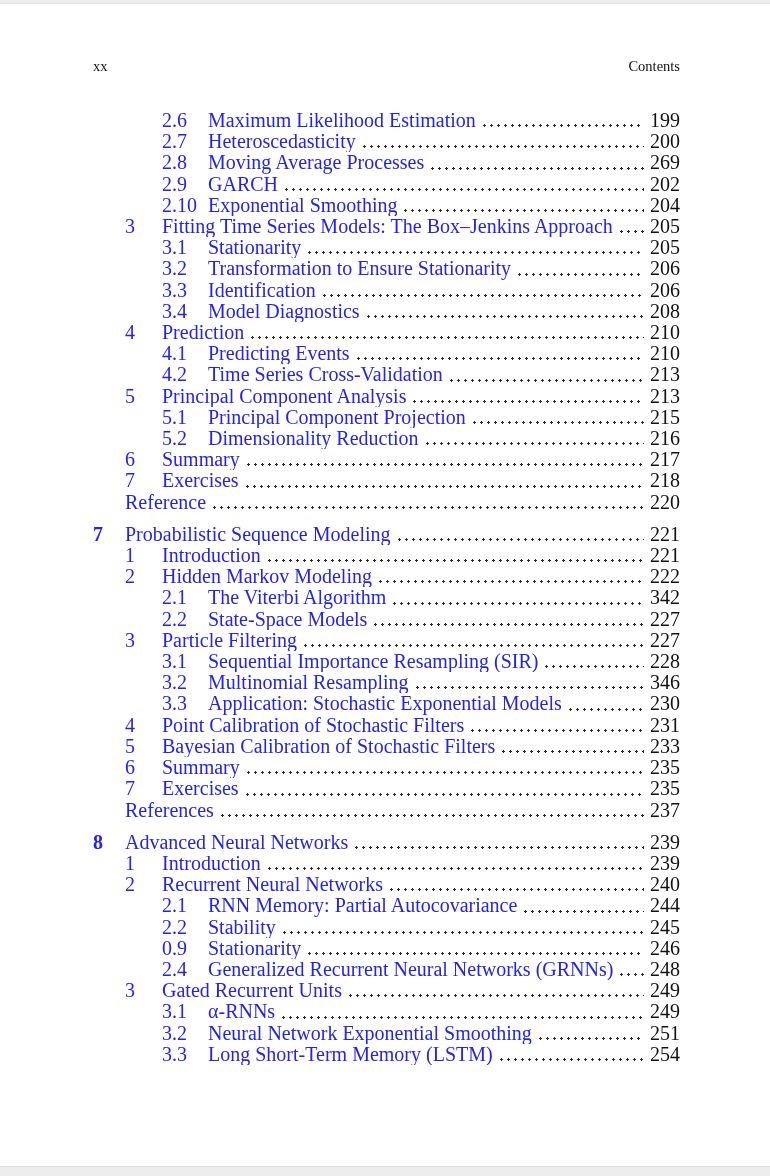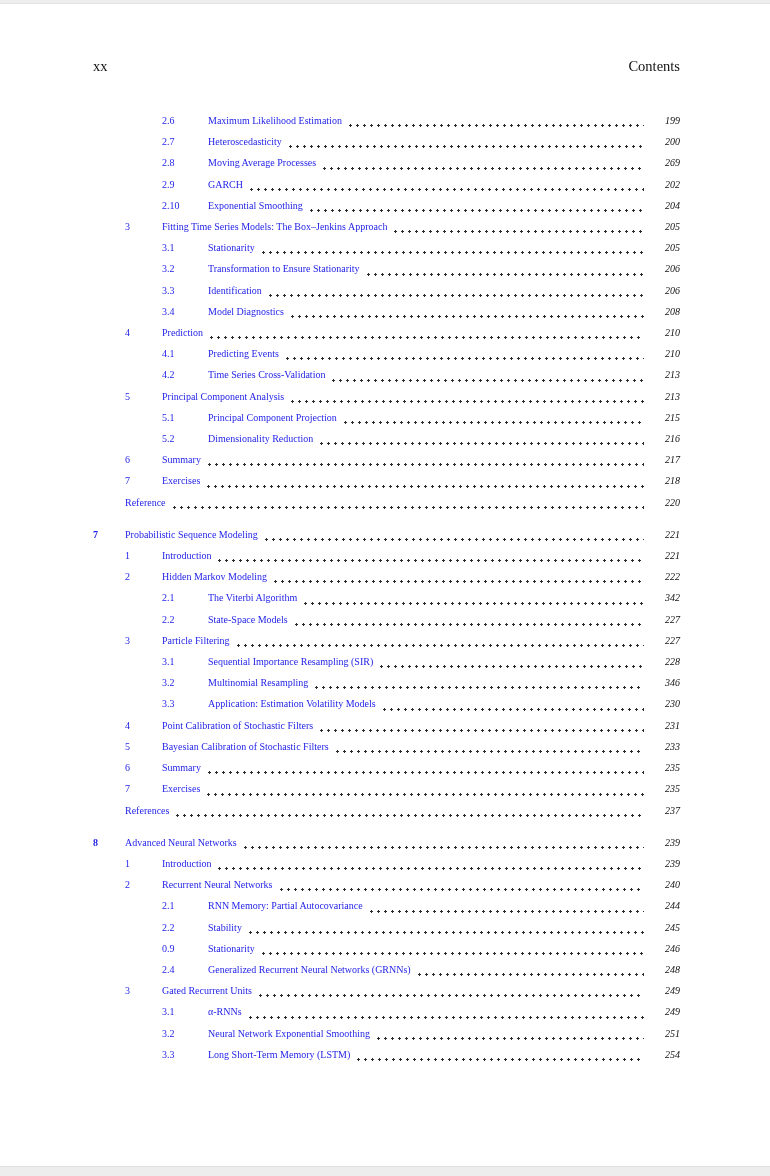--- a/index.html
+++ b/index.html
@@ -24,36 +24,36 @@
     position:absolute;bottom:0;left:0;width:100%;height:9px;
     background:var(--strip);border-top:1px solid #e0e0e0;
   }
   .page-header{
     position:absolute;top:58px;left:93px;right:90px;
     display:flex;justify-content:space-between;align-items:center;
     font-size:14.5px;color:var(--ink);
   }
   .toc{
     position:absolute;top:110px;left:93px;right:90px;
-    font-size:10px;color:var(--link);
+    font-size:20px;color:var(--link);
   }
   .toc-block{margin:0;}
   .toc-block + .toc-block{margin-top:11px;}
   .toc-row{
     display:flex;align-items:baseline;
     line-height:21.2px;white-space:nowrap;
   }
   .toc-row .num{flex:0 0 auto;color:var(--link);}
   .toc-row .title{flex:0 1 auto;color:var(--link);overflow:hidden;}
   .toc-row .leader{
     flex:1 1 12px;align-self:flex-end;height:3px;margin:0 6px 4px 7px;
     background-image:radial-gradient(circle at 1.5px 1.5px, var(--dot) 1.05px, transparent 1.4px);
     background-size:7px 3px;background-repeat:repeat-x;
   }
-  .toc-row .pagenum{flex:0 0 30px;text-align:right;color:var(--ink);font-style:italic;}
+  .toc-row .pagenum{flex:0 0 30px;text-align:right;color:var(--ink);}
   .toc-row.chapter .num{width:32px;font-weight:bold;}
   .toc-row.chapter .title{font-weight:normal;}
   .toc-row.section{padding-left:32px;}
   .toc-row.section .num{width:37px;}
   .toc-row.subsection{padding-left:69px;}
   .toc-row.subsection .num{width:46px;}
   .toc-row.reference{padding-left:32px;}
 </style>
 </head>
 <body>
@@ -225,21 +225,21 @@
         <span class="pagenum">228</span>
       </div>
       <div class="toc-row subsection">
         <span class="num">3.2</span>
         <span class="title">Multinomial Resampling</span>
         <span class="leader"></span>
         <span class="pagenum">346</span>
       </div>
       <div class="toc-row subsection">
         <span class="num">3.3</span>
-        <span class="title">Application: Estimation Volatility Models</span>
+        <span class="title">Application: Stochastic Exponential Models</span>
         <span class="leader"></span>
         <span class="pagenum">230</span>
       </div>
       <div class="toc-row section">
         <span class="num">4</span>
         <span class="title">Point Calibration of Stochastic Filters</span>
         <span class="leader"></span>
         <span class="pagenum">231</span>
       </div>
       <div class="toc-row section">

